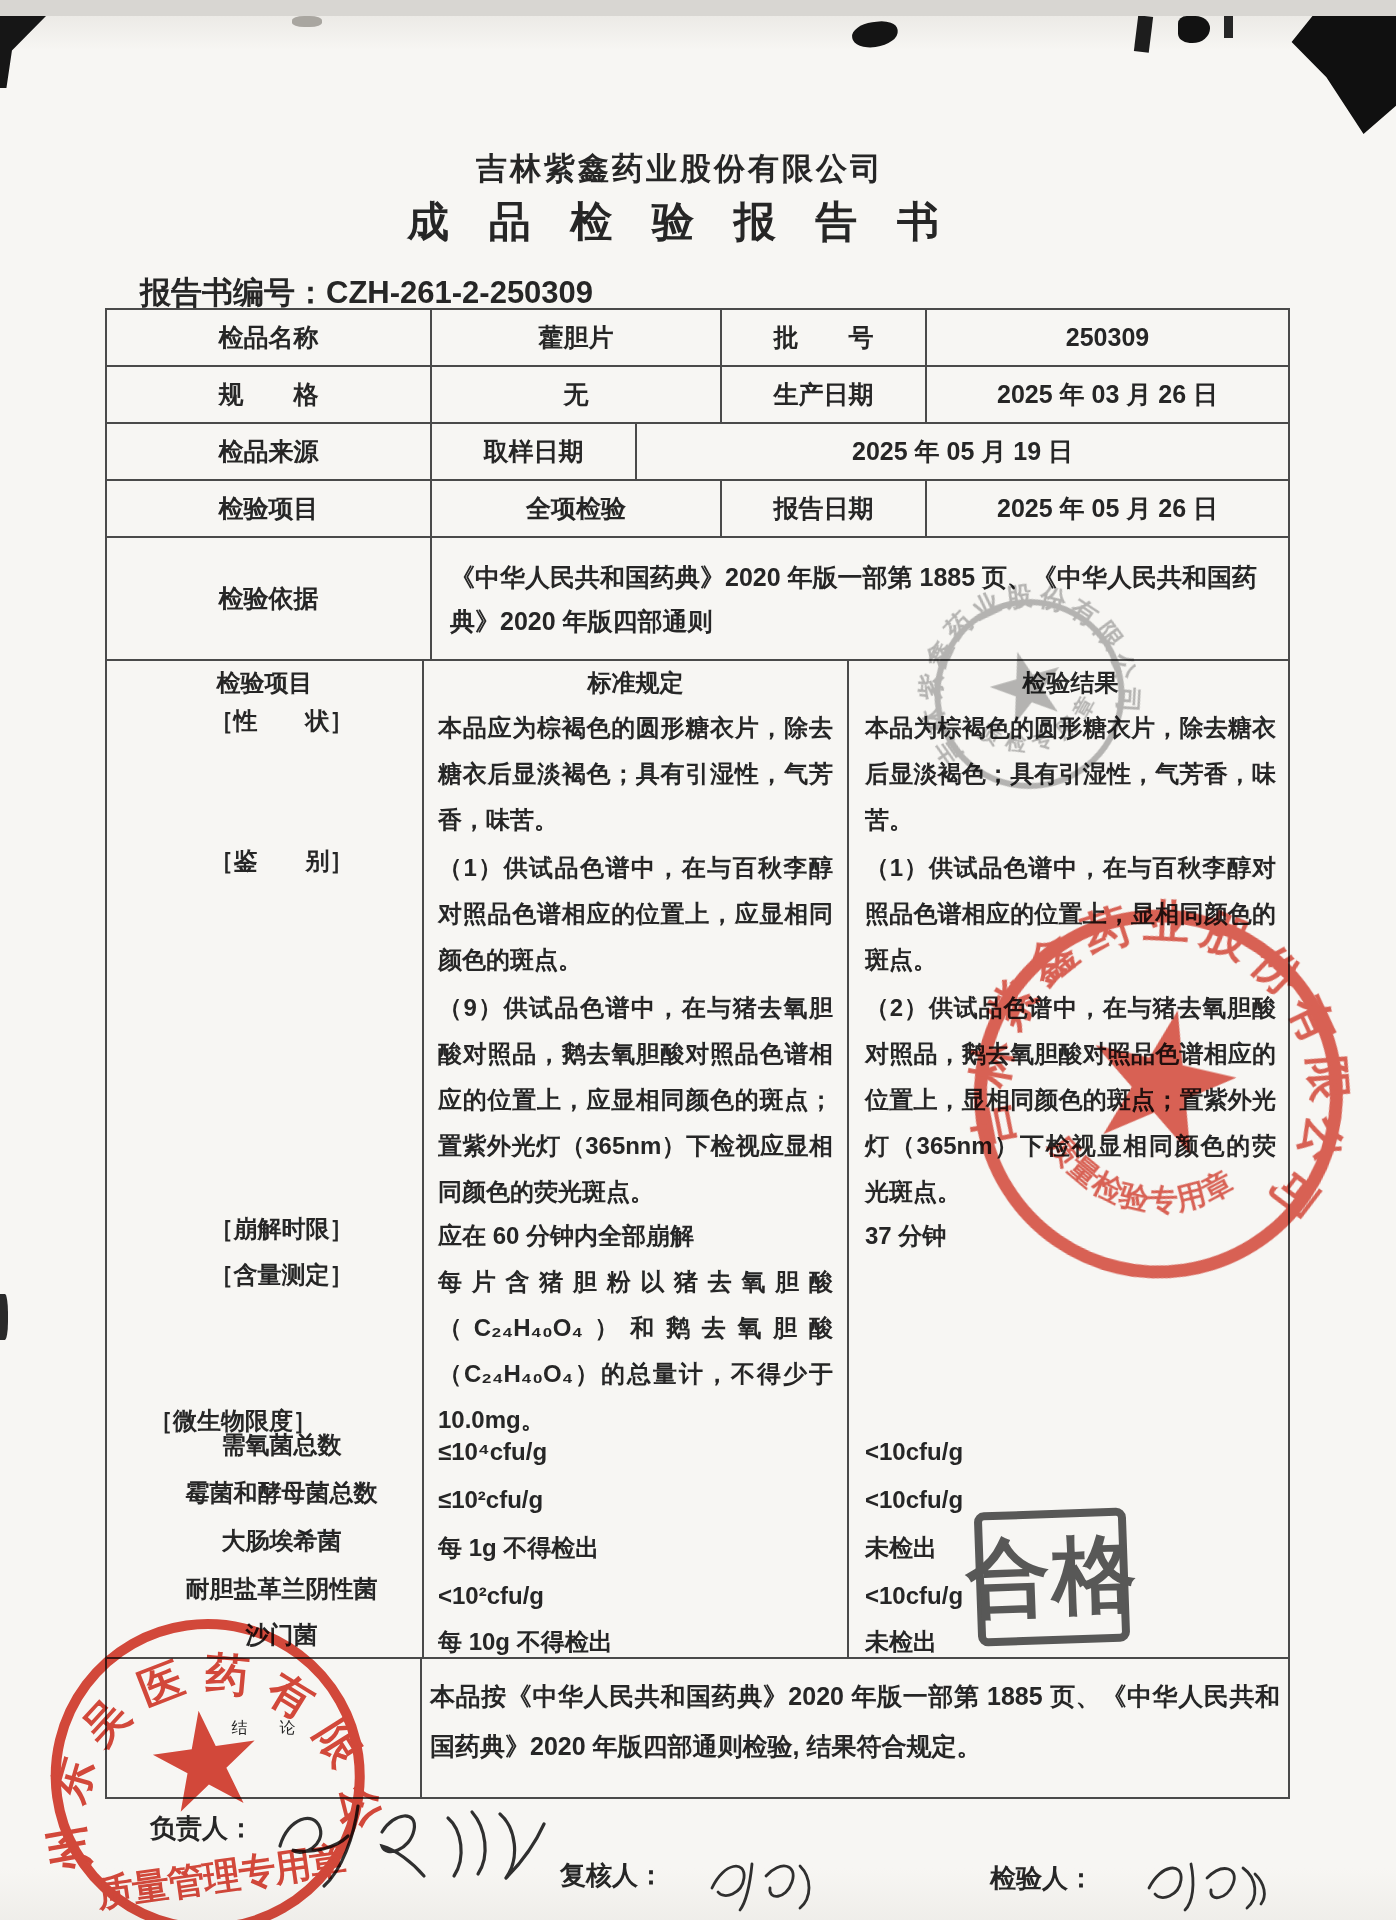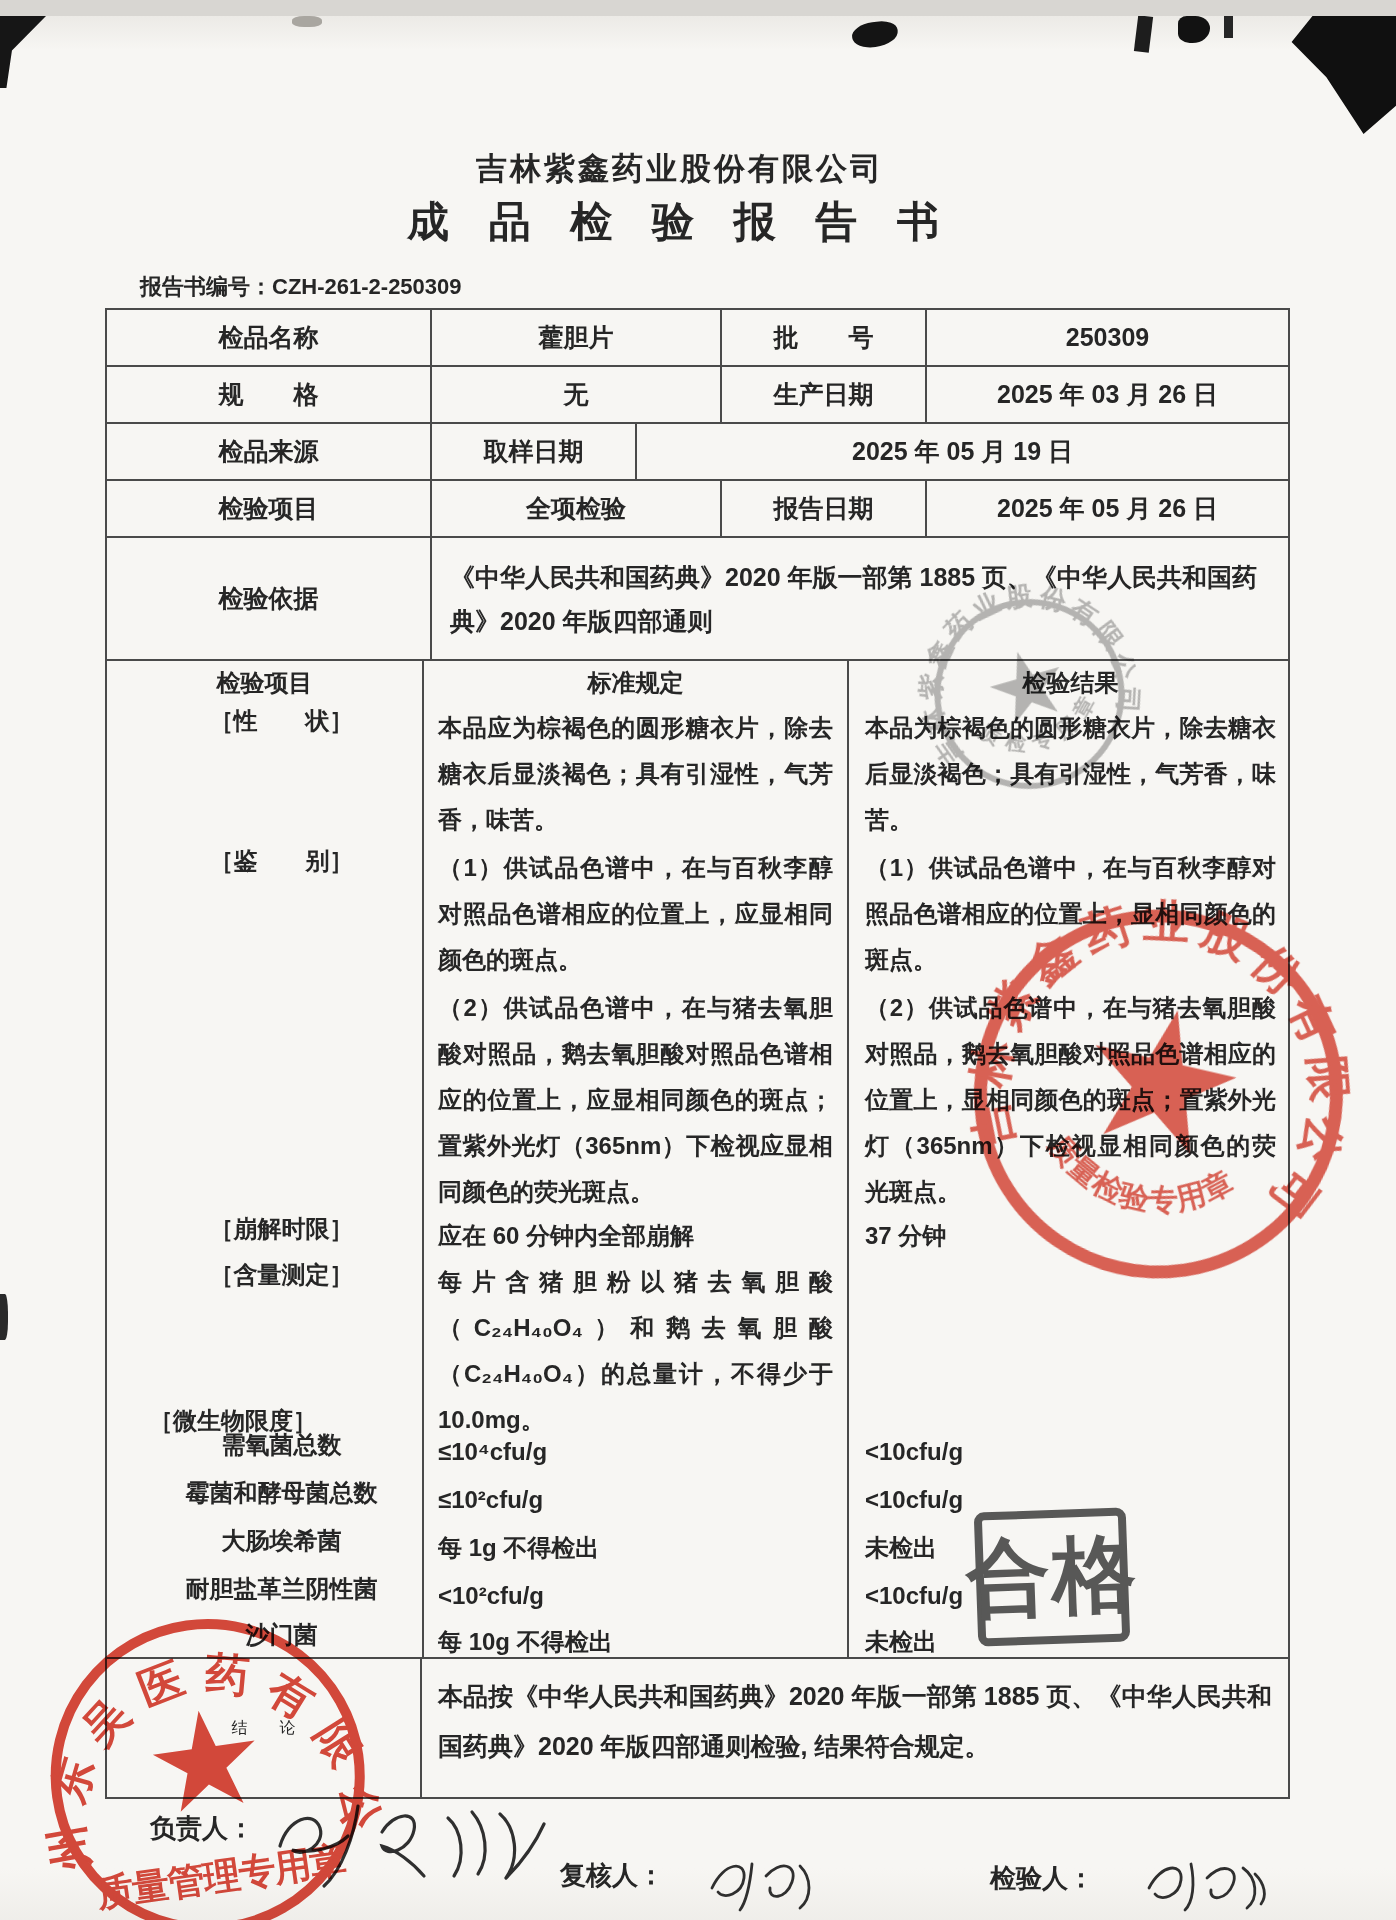--- a/index.html
+++ b/index.html
@@ -3,21 +3,21 @@
 <meta charset="utf-8">
 <style>
   html,body{margin:0;padding:0;background:#d8d6d2;}
   .page{position:relative;width:1396px;height:1920px;margin:16px auto;overflow:hidden;
     background:linear-gradient(180deg,#eceae6 0px,#f7f6f3 34px,#f7f6f3 1852px,#edebe7 1920px);
     font-family:"Liberation Sans","DejaVu Sans",sans-serif;color:#262626;}
   *{box-sizing:border-box;}
   .center-line{position:absolute;left:0;width:1360px;text-align:center;}
   .company{top:132px;font-size:31px;font-weight:700;letter-spacing:3px;}
   .doc-title{top:178px;font-size:42px;font-weight:700;letter-spacing:14px;}
-  .report-no{position:absolute;left:140px;top:256px;font-size:22px;font-weight:700;}
+  .report-no{position:absolute;left:140px;top:256px;font-size:31px;font-weight:700;}
   
   .tbl{position:absolute;left:105px;top:292px;width:1185px;border:2px solid #4a4a4a;}
   .irow{display:flex;height:57px;border-bottom:2px solid #4a4a4a;align-items:stretch;
         font-size:25px;font-weight:600;}
   .cell{display:flex;align-items:center;justify-content:center;}
   .c1{width:325px;border-right:2px solid #4a4a4a;}
   .c2{width:290px;border-right:2px solid #4a4a4a;}
   .c3{width:205px;border-right:2px solid #4a4a4a;}
   .c4{flex:1;}
   .basis-row{height:123px;}
@@ -27,21 +27,21 @@
         font-size:24px;font-weight:600;}
   .vline{position:absolute;top:0;bottom:0;width:2px;background:#4a4a4a;}
   .lbl{position:absolute;left:0;width:349px;text-align:center;}
   .lbl-left{text-align:left;padding-left:42px;}
   .std{position:absolute;left:317px;width:423px;padding:0 14px;line-height:46px;text-align:justify;}
   .res{position:absolute;left:742px;width:443px;padding:0 16px;line-height:46px;text-align:justify;}
   .one-line{text-align:left;}
   .colhead{position:absolute;top:6px;text-align:center;font-weight:700;}
   .concl{display:flex;min-height:138px;}
   .concl-label{width:315px;border-right:2px solid #4a4a4a;}
-  .concl-text{flex:1;padding:12px 16px;font-size:25px;font-weight:600;line-height:50px;text-align:justify;}
+  .concl-text{flex:1;padding:12px 8px;font-size:25px;font-weight:600;line-height:50px;text-align:justify;}
   
   .signer{position:absolute;font-size:26px;font-weight:700;}
   .sig svg{display:block;}
   .sig{position:absolute;}
   
   .stamp{position:absolute;mix-blend-mode:multiply;}
   .seal-supplier{left:28px;top:1580px;transform:rotate(-8deg);opacity:.92;}
   .seal-maker{left:920px;top:568px;transform:rotate(-16deg);opacity:.6;filter:blur(.4px);}
   .seal-qc{left:958px;top:878px;transform:rotate(13deg);opacity:.82;filter:blur(.5px);}
   .stamp-ok{left:976px;top:1494px;width:152px;height:134px;border:8px solid #3e3e3e;
@@ -102,21 +102,21 @@
       <div class="colhead" style="left:742px;width:443px">检验结果</div>
 
       <div class="lbl" style="top:44px">［性　　状］</div>
       <div class="std" style="top:44px">本品应为棕褐色的圆形糖衣片，除去糖衣后显淡褐色；具有引湿性，气芳香，味苦。</div>
       <div class="res" style="top:44px">本品为棕褐色的圆形糖衣片，除去糖衣后显淡褐色；具有引湿性，气芳香，味苦。</div>
 
       <div class="lbl" style="top:184px">［鉴　　别］</div>
       <div class="std" style="top:184px">（1）供试品色谱中，在与百秋李醇对照品色谱相应的位置上，应显相同颜色的斑点。</div>
       <div class="res" style="top:184px">（1）供试品色谱中，在与百秋李醇对照品色谱相应的位置上，显相同颜色的斑点。</div>
 
-      <div class="std" style="top:324px">（2）供试品色谱中，在与猪去氧胆酸对照品，鹅去氧胆酸对照品色谱相应的位置上，应显相同颜色的斑点；置紫外光灯（365nm）下检视应显相同颜色的荧光斑点。</div>
+      <div class="std" style="top:324px">（9）供试品色谱中，在与猪去氧胆酸对照品，鹅去氧胆酸对照品色谱相应的位置上，应显相同颜色的斑点；置紫外光灯（365nm）下检视应显相同颜色的荧光斑点。</div>
       <div class="res" style="top:324px">（2）供试品色谱中，在与猪去氧胆酸对照品，鹅去氧胆酸对照品色谱相应的位置上，显相同颜色的斑点；置紫外光灯（365nm）下检视显相同颜色的荧光斑点。</div>
 
       <div class="lbl" style="top:552px">［崩解时限］</div>
       <div class="std one-line" style="top:552px">应在 60 分钟内全部崩解</div>
       <div class="res one-line" style="top:552px">37 分钟</div>
 
       <div class="lbl" style="top:598px">［含量测定］</div>
       <div class="std" style="top:598px">每片含猪胆粉以猪去氧胆酸（C₂₄H₄₀O₄）和鹅去氧胆酸（C₂₄H₄₀O₄）的总量计，不得少于 10.0mg。</div>
 
       <div class="lbl lbl-left" style="top:744px">［微生物限度］</div>

